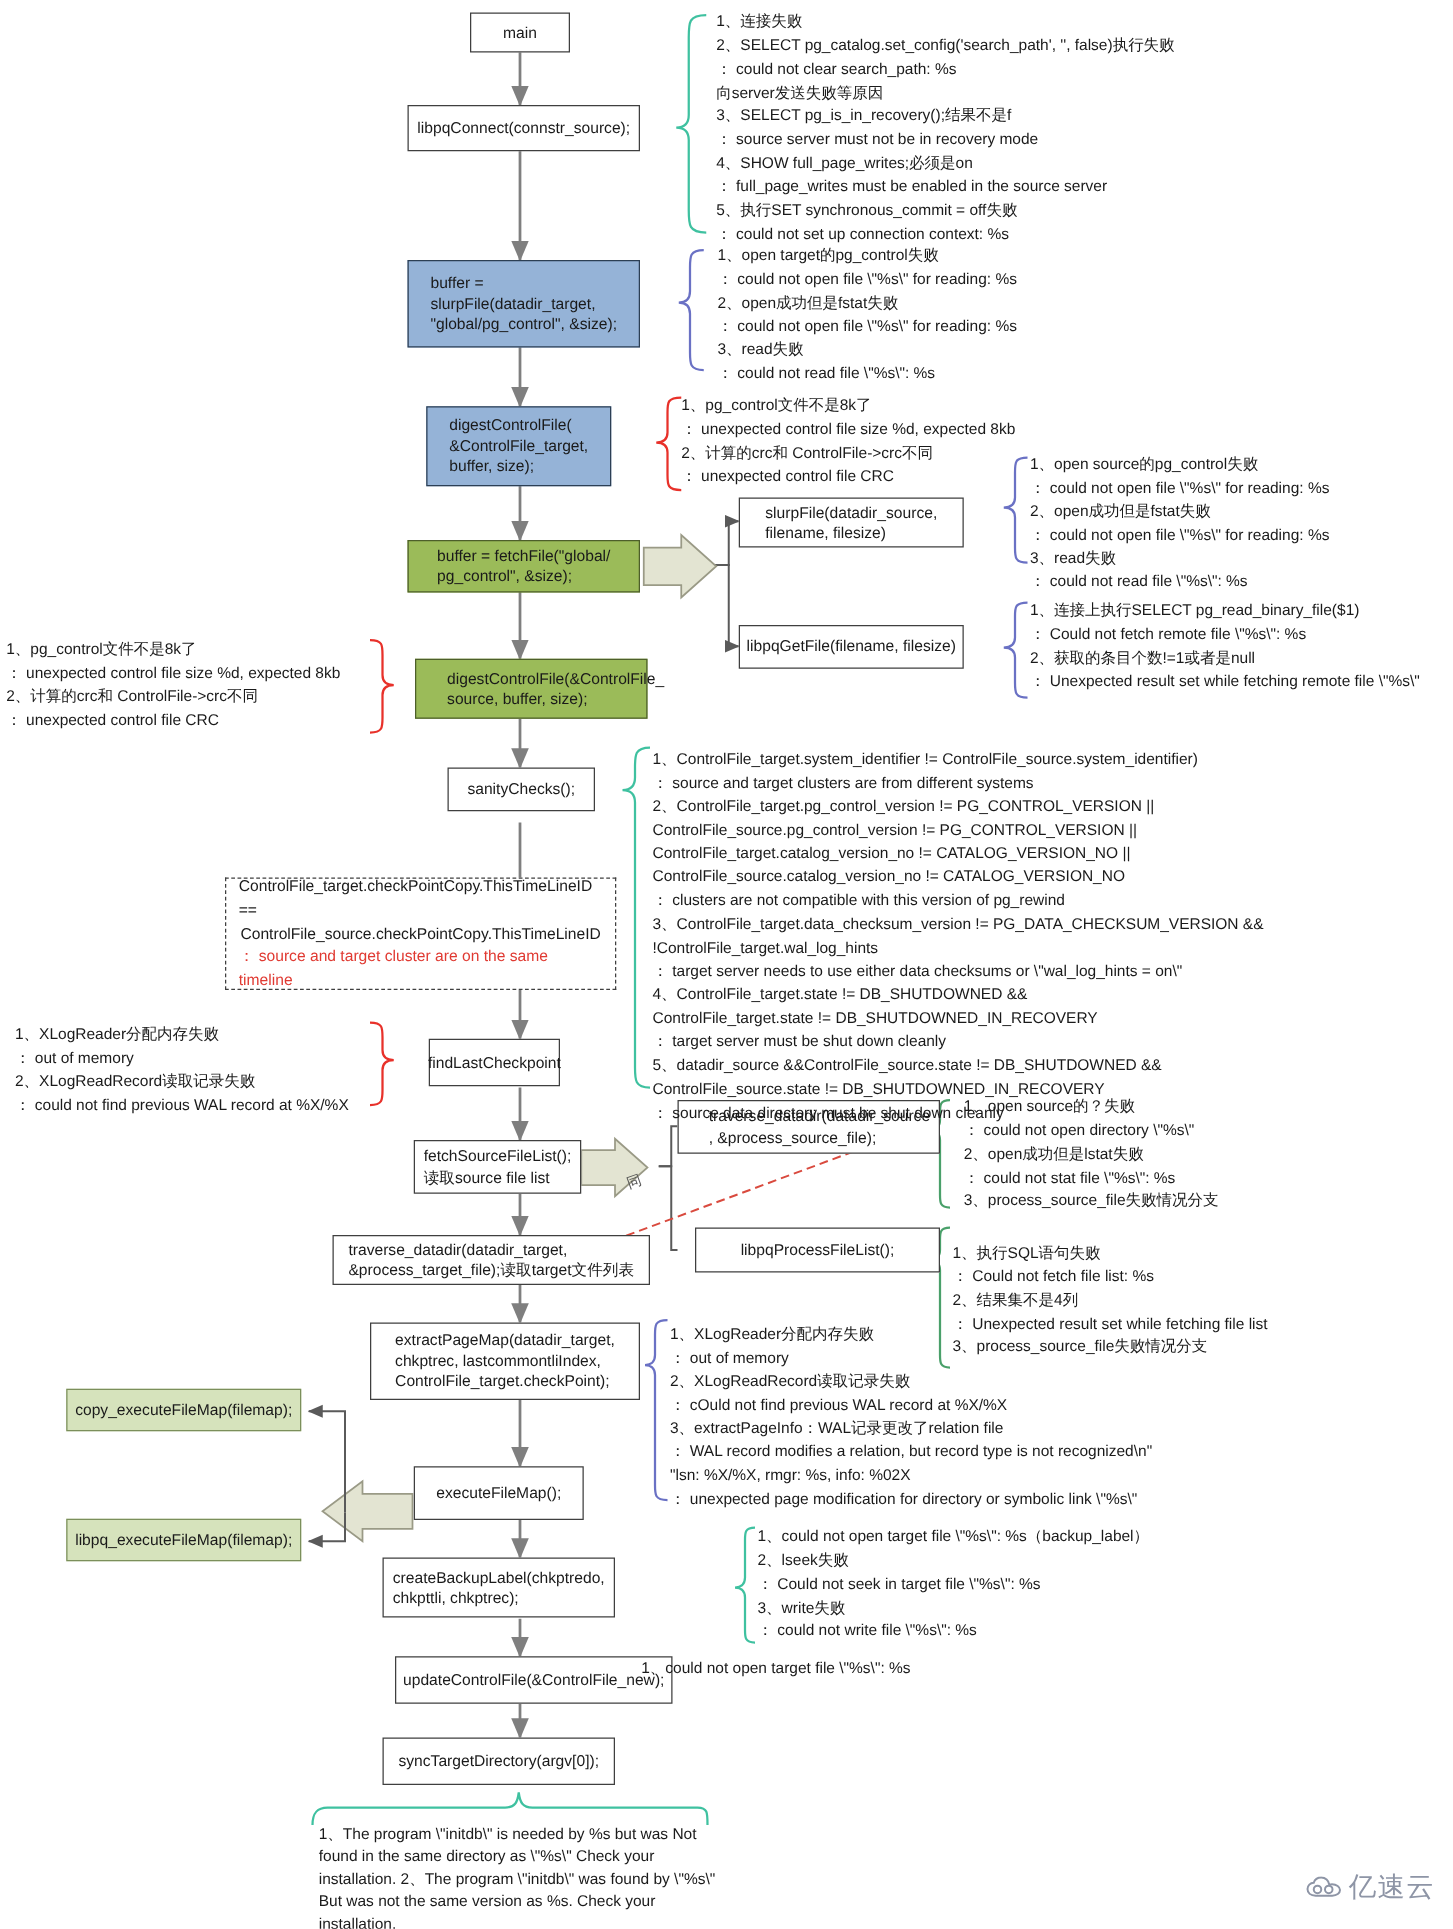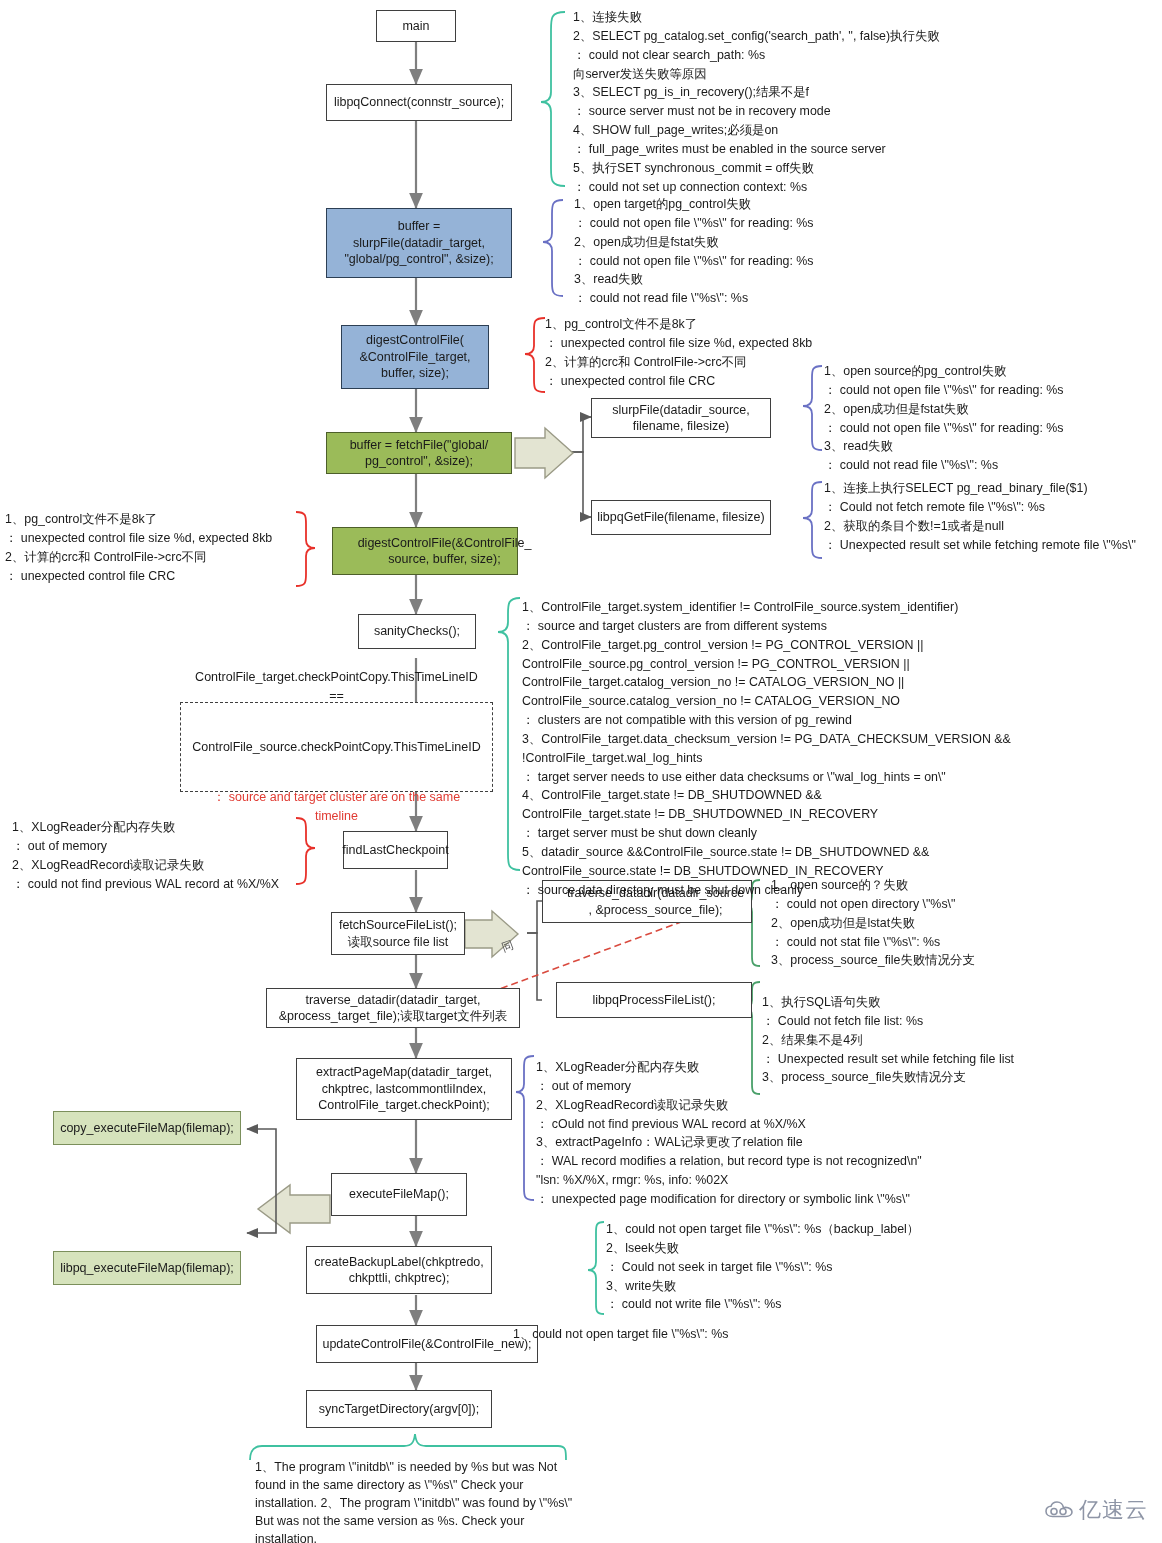--- a/index.html
+++ b/index.html
@@ -13,34 +13,34 @@
     overflow:hidden;
   }
   #canvas { position:absolute; inset:0; }
   svg.wires { position:absolute; left:0; top:0; width:1162px; height:1543px; pointer-events:none; }
 
   .node {
     position:absolute;
     border:1.5px solid #3f3f3f;
     background:#ffffff;
     display:flex; align-items:center; justify-content:center;
-    text-align:center;
+    text-align:left;
     font-size:12.5px;
     line-height:1.32;
     padding:3px 5px;
     white-space:pre-line;
     z-index:3;
   }
   .node.blue   { background:#95b3d7; border-color:#2c3f54; }
   .node.green  { background:#9bbb59; border-color:#4d5f2a; }
   .node.lgreen { background:#d6e3bc; border-color:#7b8f5b; }
   .node.dashed {
     border:1.6px dashed #3f3f3f; background:#fff;
     flex-direction:column; justify-content:center; padding:8px 10px;
-    font-size:12.5px; line-height:1.5;gap:32px;
+    font-size:12.5px; line-height:1.5;
   }
   .node.dashed .red { color:#e03a32; }
 
   .ann {
     position:absolute;
     font-size:12.4px;
     line-height:1.52;
     white-space:pre-line;
     z-index:4;
   }
@@ -226,21 +226,21 @@
 &amp;process_target_file);读取target文件列表</div>
 
   <div class="node" style="left:296px; top:1058px; width:216px; height:62px;">extractPageMap(datadir_target,
 chkptrec, lastcommontliIndex,
 ControlFile_target.checkPoint);</div>
 
   <div class="node" style="left:331px; top:1173px; width:136px; height:43px;">executeFileMap();</div>
 
   <div class="node lgreen" style="left:53px; top:1111px; width:188px; height:34px;">copy_executeFileMap(filemap);</div>
 
-  <div class="node lgreen" style="left:53px; top:1215px; width:188px; height:34px;margin-top:36px;">libpq_executeFileMap(filemap);</div>
+  <div class="node lgreen" style="left:53px; top:1215px; width:188px; height:34px;">libpq_executeFileMap(filemap);</div>
 
   <div class="node" style="left:306px; top:1246px; width:186px; height:48px;">createBackupLabel(chkptredo,
 chkpttli, chkptrec);</div>
 
   <div class="node" style="left:288px; top:1325px; width:222px; height:38px;margin-left:28px;">updateControlFile(&amp;ControlFile_new);</div>
 
   <div class="node" style="left:306px; top:1390px; width:186px; height:38px;">syncTargetDirectory(argv[0]);</div>
 
   <div class="ann" style="left:502px; top:938px; font-size:11.5px; color:#555; transform:rotate(-20deg);">同</div>
 

